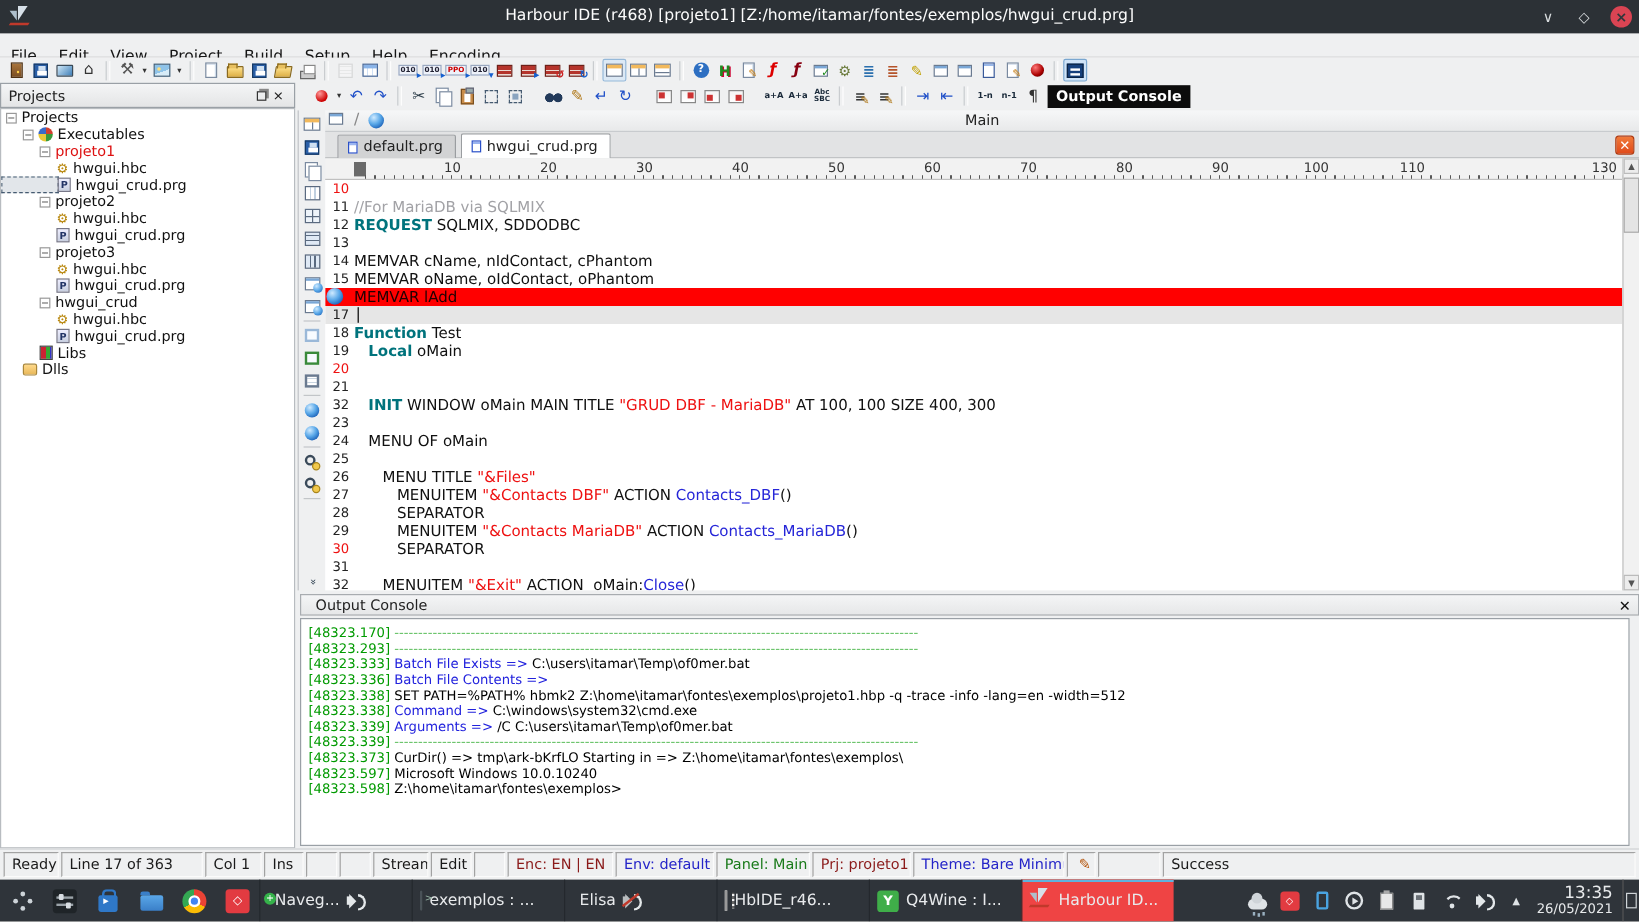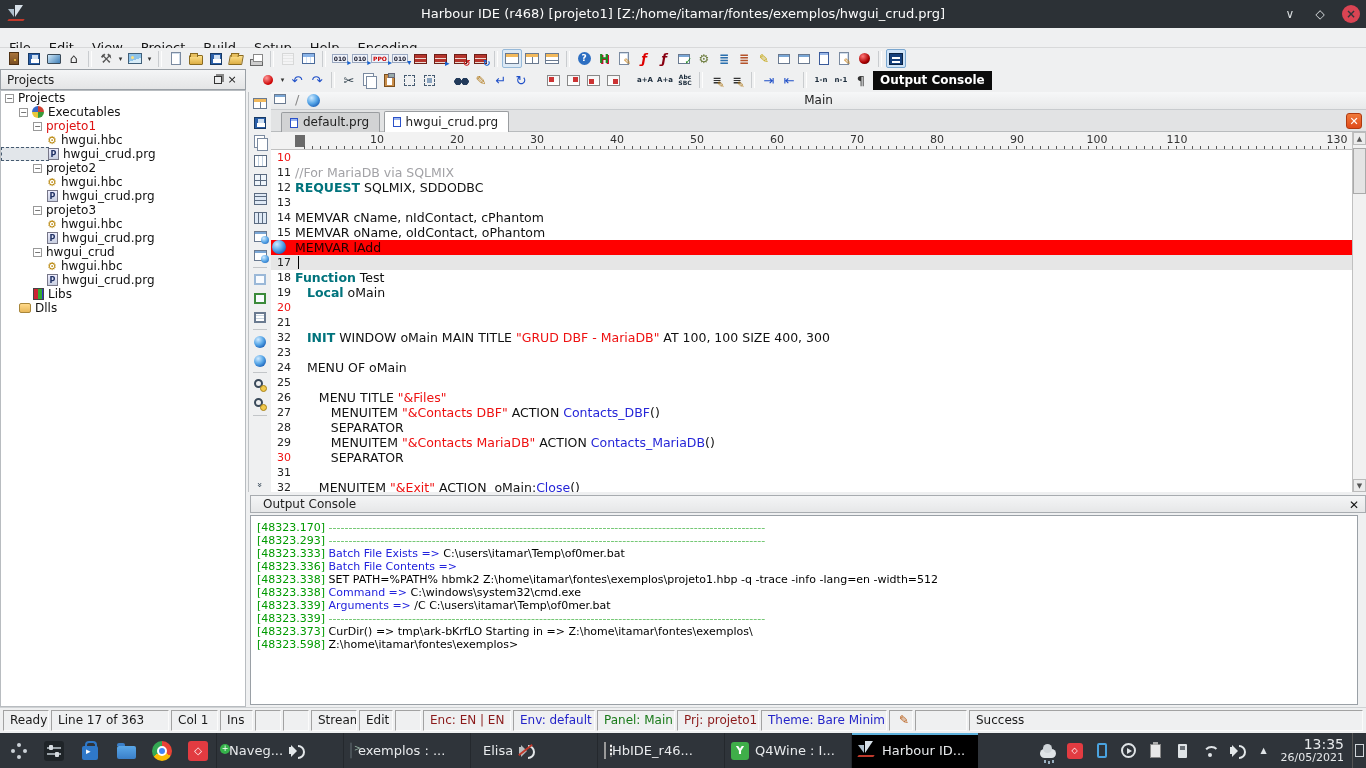--- a/index.html
+++ b/index.html
@@ -188,21 +188,21 @@
 
 #statusbar{position:absolute;left:0;bottom:35px;right:0;height:26px;background:#eff0f1;border-top:1px solid #cfd2d4;display:flex;align-items:center;padding:0 2px;font-size:12px;color:#1a1a1a}
 .scell{height:21px;line-height:19px;border:1px solid;border-color:#a2a2a2 #fbfbfb #fbfbfb #a2a2a2;margin:0 1px;padding:0 6px;white-space:nowrap;overflow:hidden;flex:0 0 auto}
 .scell.grow{flex:1 1 auto}
 .spen{font-size:12px;color:#b45309;padding:0 3px}
 
 
 #taskbar{position:absolute;left:0;bottom:0;right:0;height:35px;background:#2f343a;display:flex;align-items:center;color:#e8eaec}
 .lnch{width:36px;height:35px;display:flex;align-items:center;justify-content:center;flex:0 0 auto}
 .task{width:127px;height:35px;display:flex;align-items:center;gap:6px;padding:0 6px;border-left:1px solid #24282d;font-size:13px;color:#e8eaec;flex:0 0 auto;overflow:hidden;white-space:nowrap}
-.task.active{background:#000000;box-shadow:inset 0 2px 0 #5fb2dd}
+.task.active{background:#ef4444;box-shadow:inset 0 2px 0 #5fb2dd}
 .task .tl{overflow:hidden;text-overflow:ellipsis}
 #tray{margin-left:auto;display:flex;align-items:center;gap:9px;padding:0 8px}
 .tri{width:18px;height:18px;display:flex;align-items:center;justify-content:center;position:relative;flex:0 0 auto}
 #clock{text-align:right;line-height:1.15;padding-right:8px}
 #clock .t{font-size:14px}
 #clock .d{font-size:11px}
 #showdesk{width:14px;height:35px;border-left:1px solid #555;display:flex;align-items:center;justify-content:center;flex:0 0 auto}
 #showdesk i{width:9px;height:13px;border:1px solid #cfd4d8;display:block}
 
 .lau{position:relative;width:18px;height:18px}
@@ -783,20 +783,21 @@
     <div id="con-body">
         <div class="cline"><span class="ts">[48323.170]</span><span class="dash"> --------------------------------------------------------------------------------------------------------------</span></div>
         <div class="cline"><span class="ts">[48323.293]</span><span class="dash"> --------------------------------------------------------------------------------------------------------------</span></div>
         <div class="cline"><span class="ts">[48323.333]</span><span class="lbl"> Batch File Exists =&gt;</span><span> C:\users\itamar\Temp\of0mer.bat</span></div>
         <div class="cline"><span class="ts">[48323.336]</span><span class="lbl"> Batch File Contents =&gt;</span></div>
         <div class="cline"><span class="ts">[48323.338]</span><span> SET PATH=%PATH% hbmk2 Z:\home\itamar\fontes\exemplos\projeto1.hbp -q -trace -info -lang=en -width=512</span></div>
         <div class="cline"><span class="ts">[48323.338]</span><span class="lbl"> Command =&gt;</span><span> C:\windows\system32\cmd.exe</span></div>
         <div class="cline"><span class="ts">[48323.339]</span><span class="lbl"> Arguments =&gt;</span><span> /C C:\users\itamar\Temp\of0mer.bat</span></div>
         <div class="cline"><span class="ts">[48323.339]</span><span class="dash"> --------------------------------------------------------------------------------------------------------------</span></div>
         <div class="cline"><span class="ts">[48323.373]</span><span> CurDir() =&gt; tmp\ark-bKrfLO Starting in =&gt; Z:\home\itamar\fontes\exemplos\</span></div>
+        <div class="cline"><span class="ts">[48323.597]</span><span> Microsoft Windows 10.0.10240</span></div>
         <div class="cline"><span class="ts">[48323.598]</span><span> Z:\home\itamar\fontes\exemplos&gt;</span></div>
       </div>
   </div>
 
   <div id="statusbar">
       <div class="scell" style="width: 46px;">Ready</div>
       <div class="scell" style="width: 118px;">Line 17 of 363</div>
       <div class="scell" style="width: 47px;">Col 1</div>
       <div class="scell" style="width: 33px;">Ins</div>
       <div class="scell" style="width: 26px;"></div>

